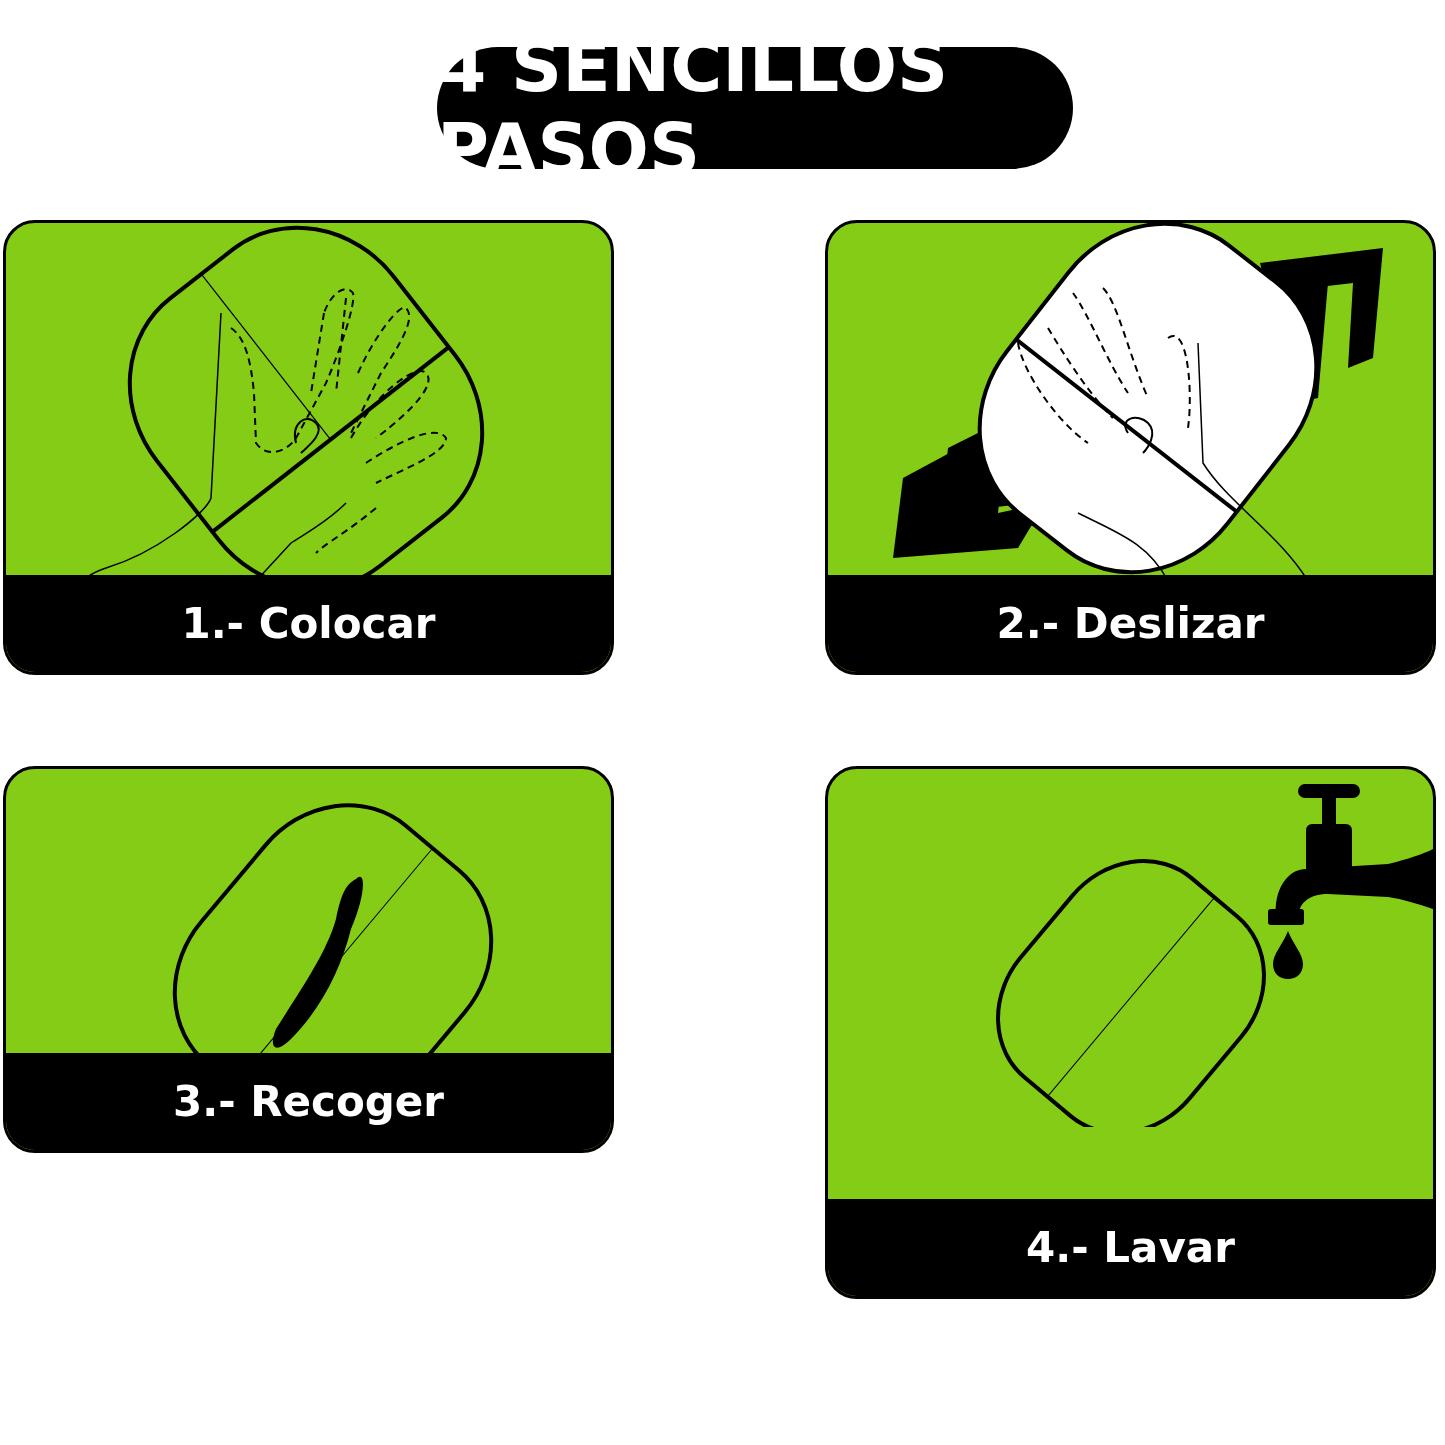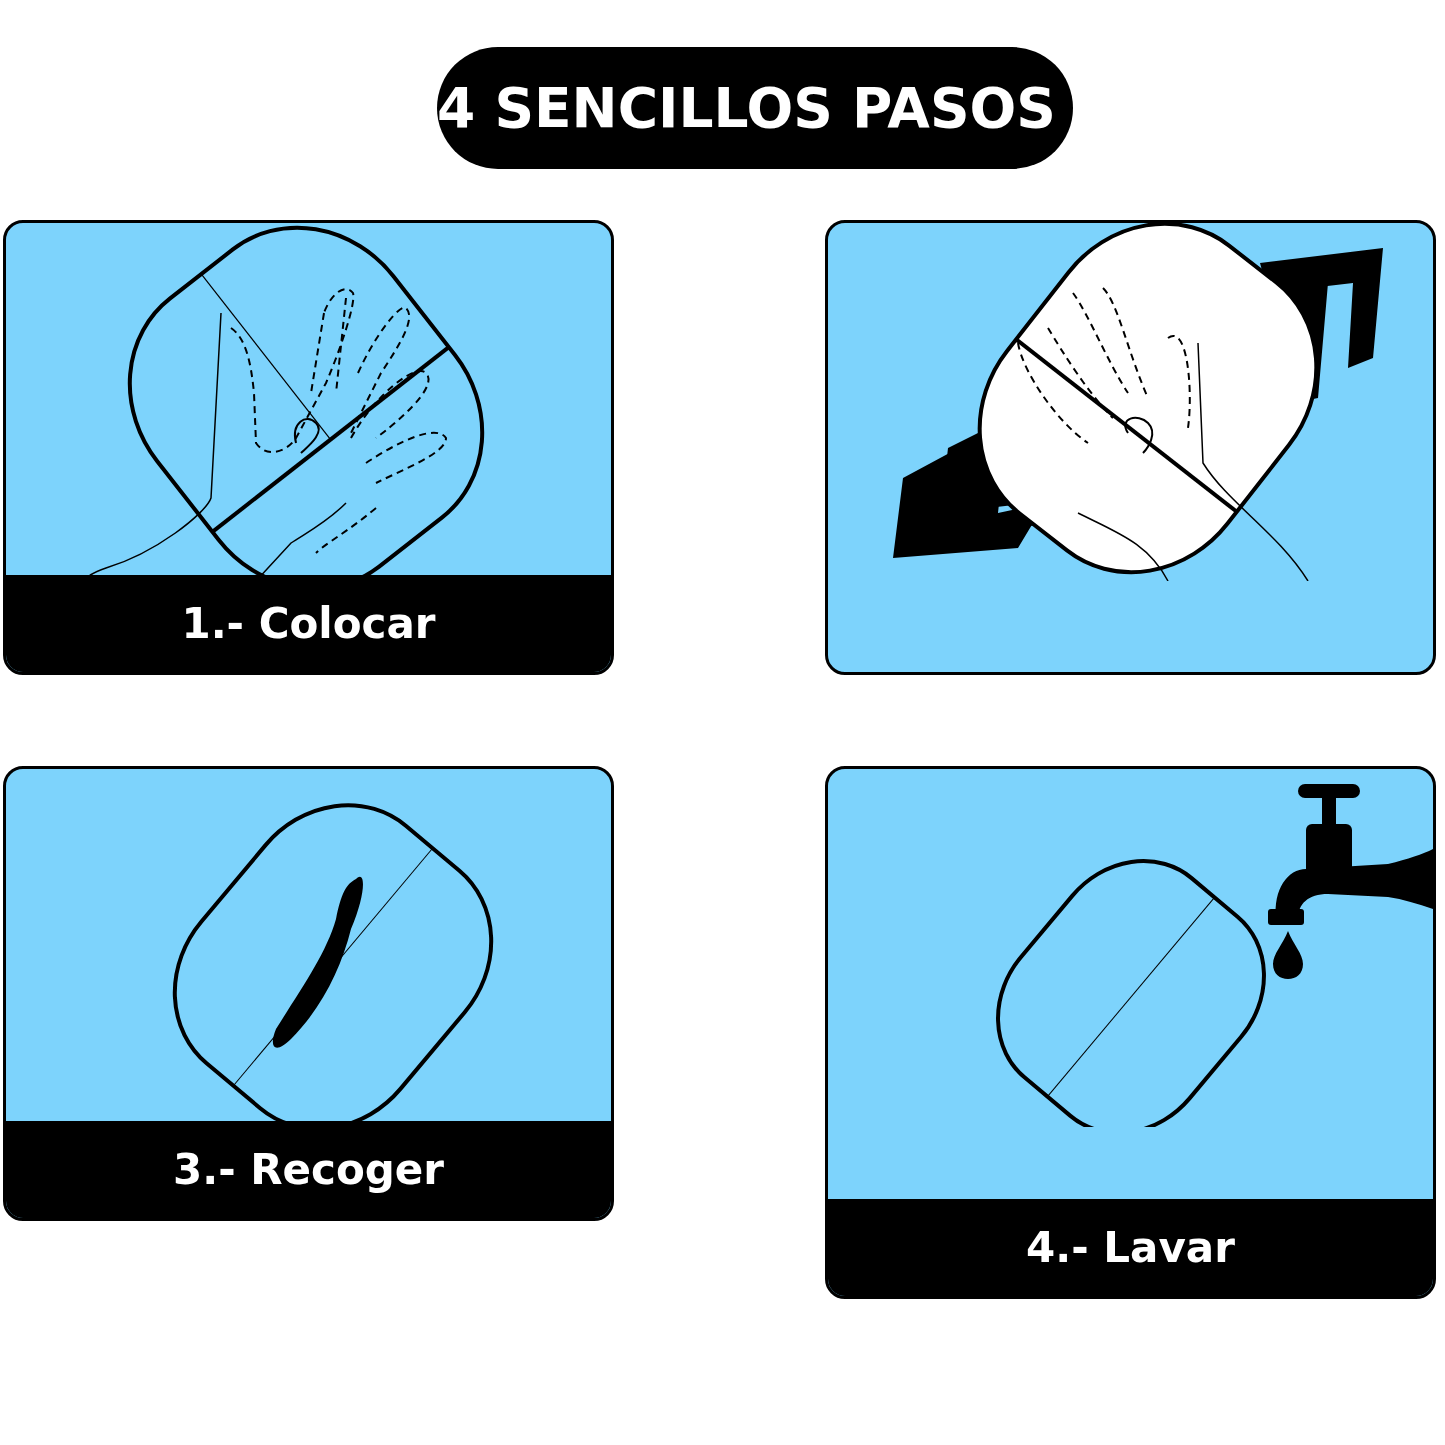--- a/index.html
+++ b/index.html
@@ -1,36 +1,36 @@
 <!DOCTYPE html>
 <html><head>
 <meta charset="utf-8">
 <style>
   html, body { margin:0; padding:0; background:#ffffff; }
   body { width:1445px; height:1445px; position:relative; overflow:hidden; font-family:"DejaVu Sans", "Liberation Sans", sans-serif; }
   .title-pill {
     position:absolute; left:437px; top:47px; width:636px; height:122px;
     background:#000; border-radius:61px; color:#fff;
-    display:flex; align-items:center; justify-content:flex-start;
-    font-weight:bold; font-size:55px; letter-spacing:0px;
+    display:flex; align-items:center; justify-content:flex-end;
+    font-weight:bold; font-size:71px; letter-spacing:0px;
   }
   .card {
     position:absolute; width:611px; height:455px;
-    border:3px solid #000; border-radius:20px; box-sizing:border-box;
-    background:#7dd3fc; overflow:hidden;
+    border:3px solid #000; border-radius:32px; box-sizing:border-box;
+    background:#84cc16; overflow:hidden;
   }
   .card .art { position:absolute; left:0; top:0; width:100%; height:358px; }
   .card .label-bar {
     position:absolute; left:0; right:0; bottom:0; height:97px;
     background:#000; color:#fff; display:flex; align-items:center; justify-content:center;
     font-weight:bold; font-size:42px;
   }
   #c1 { left:3px; top:220px; }
   #c2 { left:825px; top:220px; }
-  #c3 { left:3px; top:766px; height:455px; }
+  #c3 { left:3px; top:766px; height:387px; }
   #c4 { left:825px; top:766px; height:533px; }
 </style>
 </head>
 <body>
 
 <div class="title-pill">
   <span>4 SENCILLOS PASOS</span>
 </div>
 
 <div class="card" id="c1">
@@ -85,20 +85,23 @@
         <path d="M275 65 C 290 80, 300 130, 320 175"></path>
         <path d="M220 105 C 235 130, 260 170, 285 195"></path>
         <path d="M190 120 C 195 150, 230 200, 260 220"></path>
         <path d="M340 115 C 360 100, 365 170, 360 205"></path>
       </g>
       <path d="M300 210 C 290 195, 310 190, 320 200 C 330 210, 320 225, 315 230" stroke-width="2"></path>
       <path d="M370 120 L 375 240 C 400 280, 450 310, 480 358" stroke-width="1.5"></path>
       <path d="M250 290 C 290 310, 320 320, 340 358" stroke-width="1.5"></path>
     </g>
   </svg>
+  <div class="label-bar">
+    <span>2.- Deslizar</span>
+  </div>
 </div>
 
 <div class="card" id="c3">
   <svg class="art" viewBox="0 0 605 358">
     <g transform="translate(327,198) rotate(40)">
       <rect x="-130" y="-155" width="260" height="310" rx="95" ry="105" fill="none" stroke="#000" stroke-width="4"></rect>
       <line x1="0" y1="-155" x2="0" y2="155" stroke="#000" stroke-width="1"></line>
     </g>
     <path d="M350 110 C 360 100, 360 125, 345 160 C 335 200, 315 240, 285 270 C 270 285, 262 280, 270 260 C 295 220, 320 185, 330 150 C 335 125, 340 115, 350 110 Z" fill="#000"></path>
   </svg>

